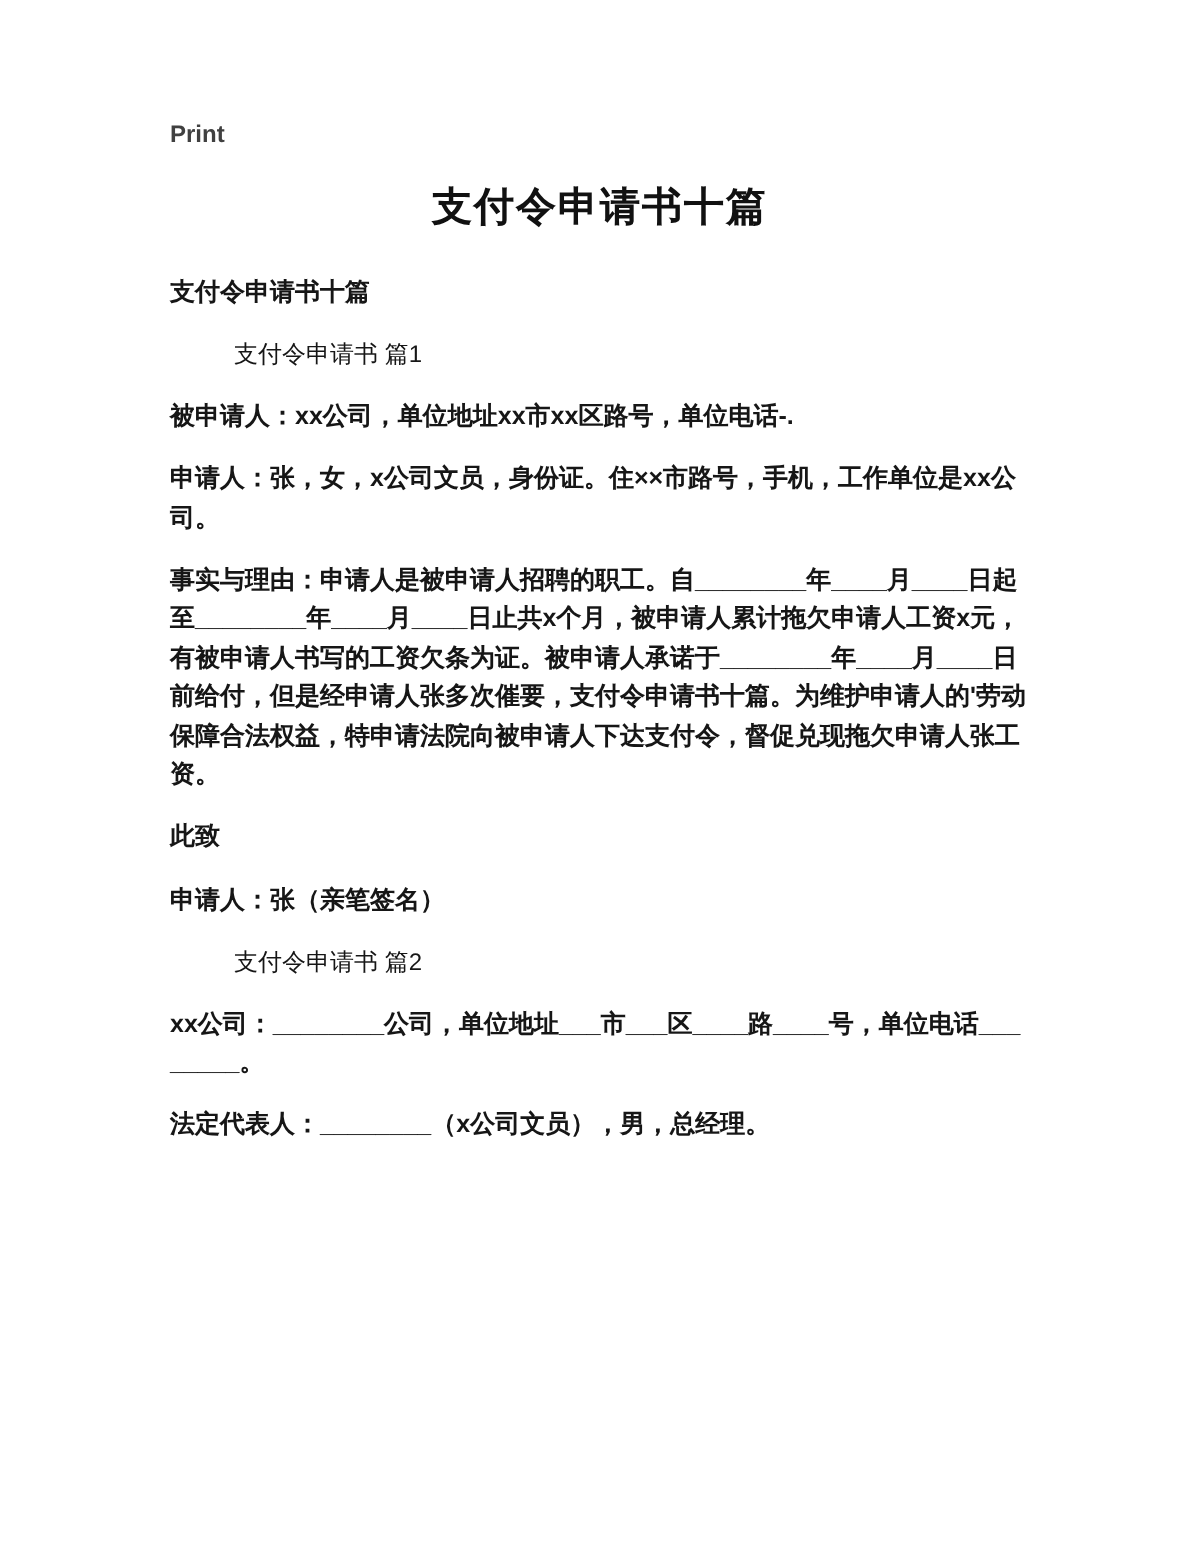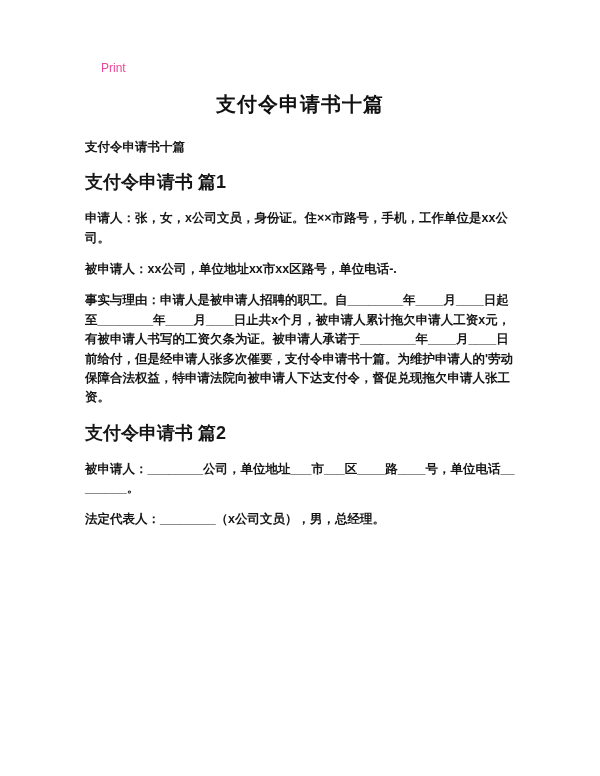--- a/index.html
+++ b/index.html
@@ -17,23 +17,23 @@
   .page {
     box-sizing: border-box;
     width: 600px;
     min-height: 776px;
     padding: 58px 85px 40px 85px;
     background: #ffffff;
   }
   .print-link {
     display: inline-block;
     font-size: 12px;
-    font-weight: 400;
-    color: #ec4899;
-    margin: 0 0 16px 16px;
+    font-weight: 700;
+    color: #404040;
+    margin: 0 0 16px 0;
     cursor: pointer;
     text-decoration: none;
   }
   .doc-title {
     text-align: center;
     font-size: 20px;
     font-weight: 700;
     letter-spacing: 1px;
     margin: 0 0 20px 0;
     color: #111111;
@@ -46,41 +46,44 @@
     font-weight: 700;
     line-height: 1.55;
     margin: 0 0 12px 0;
     color: #161616;
     word-break: break-all;
   }
   .block.plain {
     font-weight: 700;
   }
   .block.heading {
-    font-size: 18px;
-    font-weight: 700;
+    font-size: 12px;
+    font-weight: 400;
     margin-top: 4px;
+    margin-left: 32px;
   }
   .block.para {
     font-weight: 700;
   }
 </style>
 </head>
 <body>
 
 <div class="page">
 
   <a class="print-link">Print</a>
 
   <h1 class="doc-title">支付令申请书十篇</h1>
 
   <div class="doc-body">
       <p class="block plain">支付令申请书十篇</p>
       <p class="block heading">支付令申请书 篇1</p>
+      <p class="block para">被申请人：xx公司，单位地址xx市xx区路号，单位电话-.</p>
       <p class="block para">申请人：张，女，x公司文员，身份证。住××市路号，手机，工作单位是xx公司。</p>
-      <p class="block para">被申请人：xx公司，单位地址xx市xx区路号，单位电话-.</p>
       <p class="block para">事实与理由：申请人是被申请人招聘的职工。自________年____月____日起至________年____月____日止共x个月，被申请人累计拖欠申请人工资x元，有被申请人书写的工资欠条为证。被申请人承诺于________年____月____日前给付，但是经申请人张多次催要，支付令申请书十篇。为维护申请人的'劳动保障合法权益，特申请法院向被申请人下达支付令，督促兑现拖欠申请人张工资。</p>
+      <p class="block para">此致</p>
+      <p class="block para">申请人：张（亲笔签名）</p>
       <p class="block heading">支付令申请书 篇2</p>
-      <p class="block para">被申请人：________公司，单位地址___市___区____路____号，单位电话________。</p>
+      <p class="block para">xx公司：________公司，单位地址___市___区____路____号，单位电话________。</p>
       <p class="block para">法定代表人：________（x公司文员），男，总经理。</p>
     </div>
 
 </div>
 
 </body></html>

